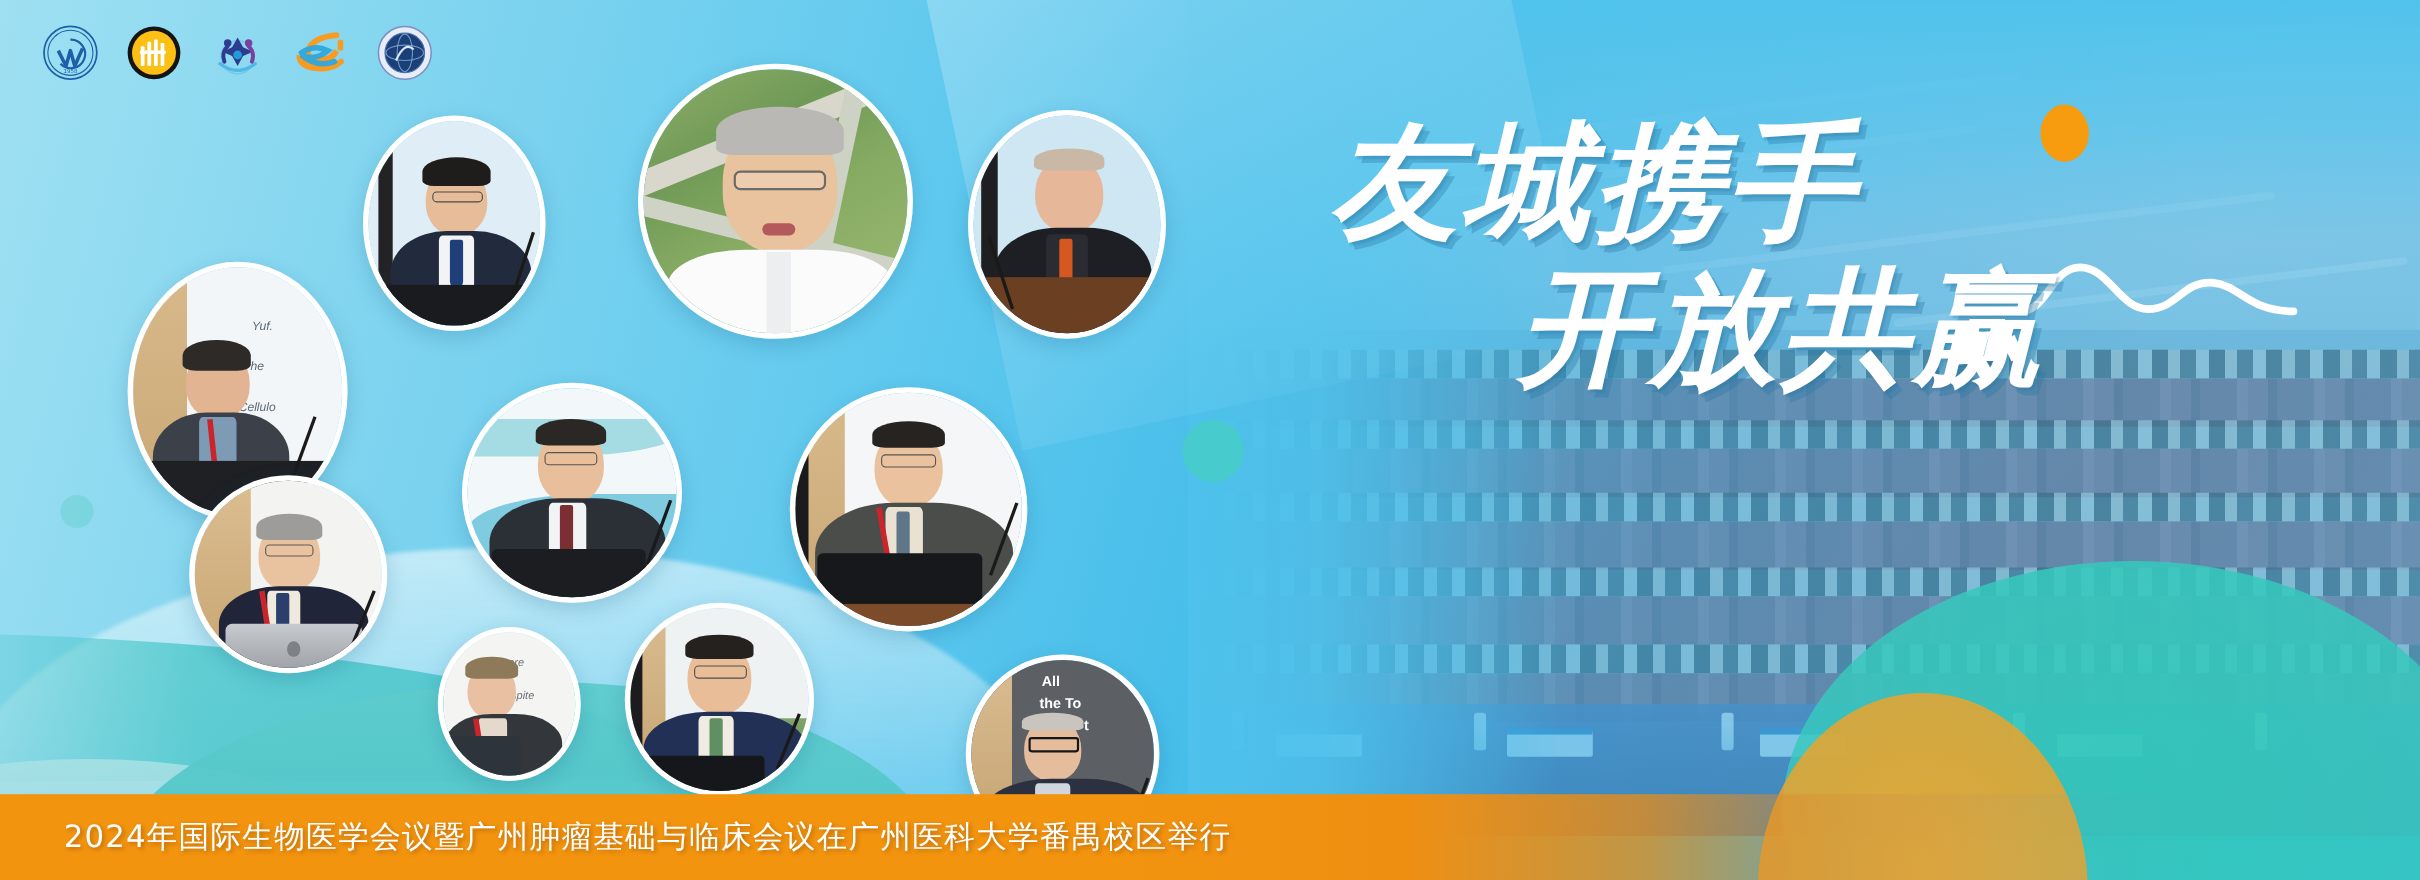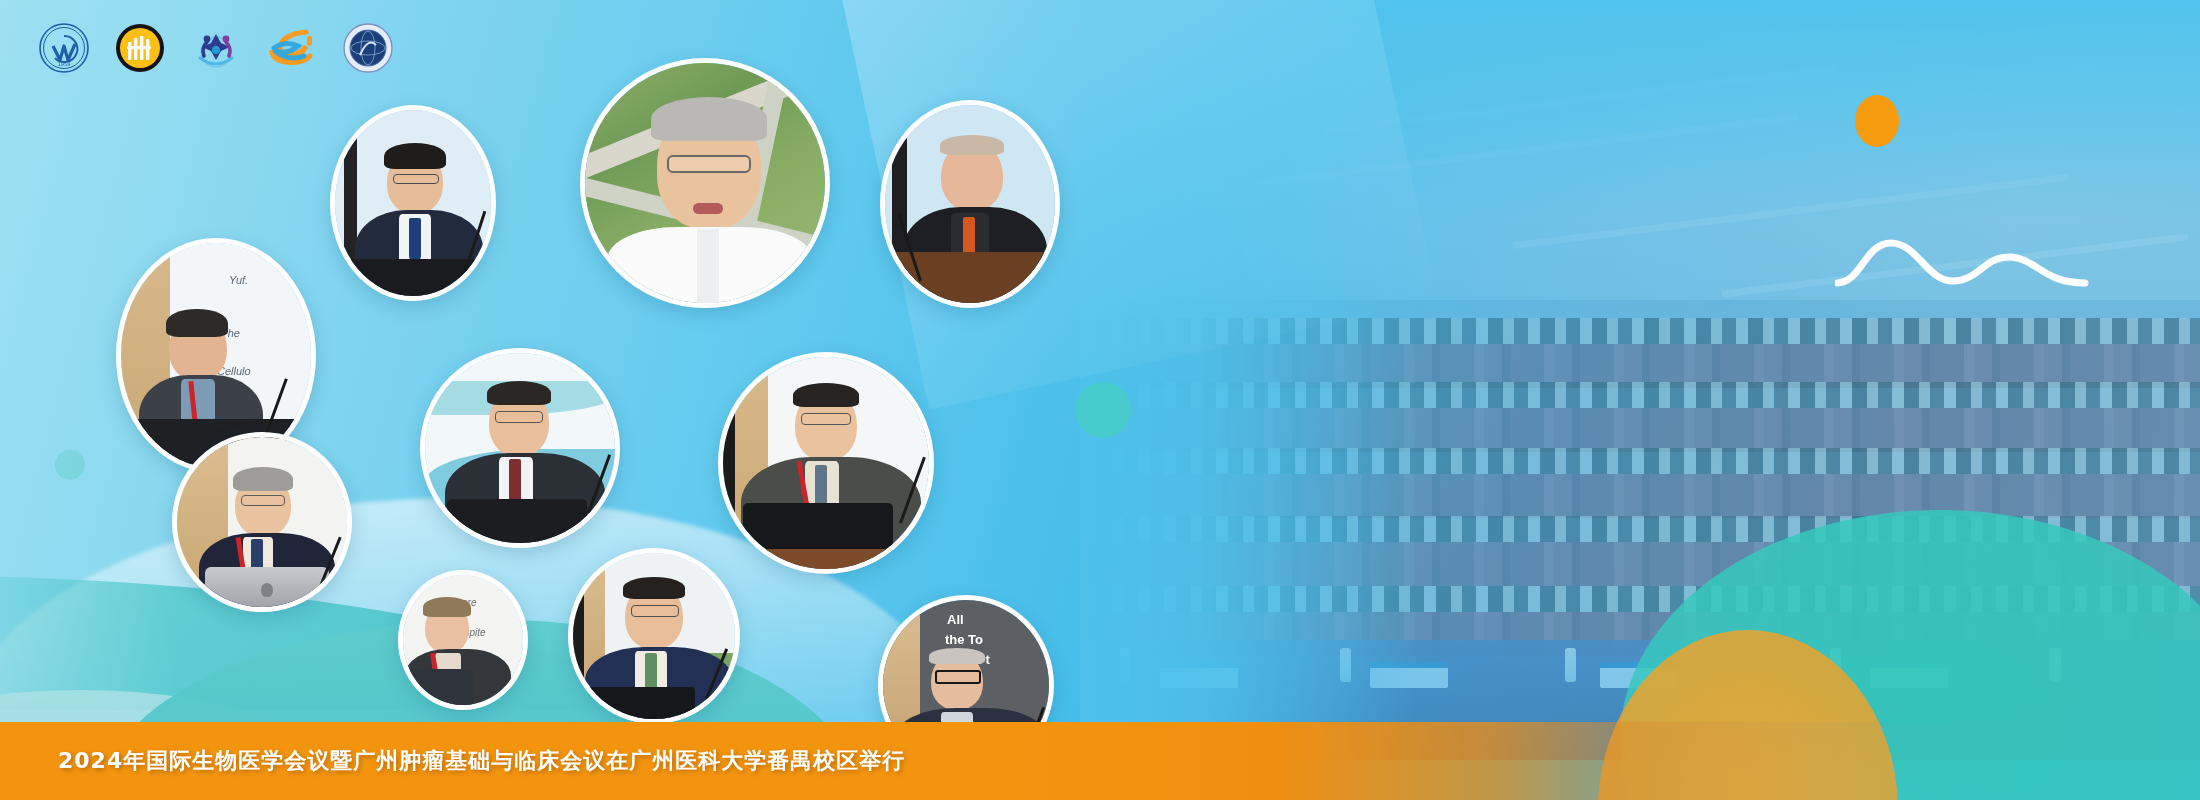--- a/index.html
+++ b/index.html
@@ -179,21 +179,21 @@
   
   .caption-bar{
     position:absolute; left:0; bottom:0; width:2200px; height:78px;
     background:linear-gradient(90deg,
       #f3940f 0%, #f3940f 46%, #ef8f12 58%,
       rgba(236,140,20,.75) 68%, rgba(210,140,60,.35) 76%,
       rgba(120,150,180,.08) 84%, rgba(60,160,200,0) 92%);
     display:flex; align-items:center;
   }
   .caption-text{
-    margin-left:58px; color:#ffffff; font-weight:700; font-size:22px;
+    margin-left:58px; color:#ffffff; font-weight:400; font-size:28px;
     letter-spacing:1px; white-space:nowrap;
     font-family:"DejaVu Sans","Liberation Sans",sans-serif;
     text-shadow:2px 2px 4px rgba(120,60,0,.45);
   }
 </style>
 </head>
 <body>
 
 <div id="banner">
 
@@ -244,20 +244,24 @@
   <div class="wave-teal-3"></div>
   <div class="wave-teal-2"></div>
   <div class="dot-orange"></div>
   <div class="dot-teal-sm"></div>
   <div class="dot-teal-md"></div>
 
   <svg class="squiggle" viewBox="0 0 260 70">
     <path d="M2 58 C 26 58, 30 18, 56 18 S 92 56, 118 56 S 150 30, 176 32 S 208 58, 250 58" fill="none" stroke="#ffffff" stroke-width="7" stroke-linecap="round"></path>
   </svg>
 
+  <div class="headline">
+    <div class="hl-line hl-1">友城携手</div>
+    <div class="hl-line hl-2">开放共赢</div>
+  </div>
 
   <div class="logos">
 
     <div class="logo">
       <svg width="52" height="52" viewBox="0 0 52 52">
         <circle cx="26" cy="26" r="24" fill="none" stroke="#1d5fa8" stroke-width="1.6"></circle>
         <circle cx="26" cy="26" r="20.5" fill="none" stroke="#1d5fa8" stroke-width="1"></circle>
         <path d="M15 24 L22 38 L26 24 L30 38 L37 22" fill="none" stroke="#1d5fa8" stroke-width="3.2" stroke-linejoin="round"></path>
         <path d="M26 14 a13 13 0 1 1 -9 22" fill="none" stroke="#1d5fa8" stroke-width="2"></path>
         <text x="26" y="44" font-size="5" fill="#1d5fa8" text-anchor="middle" font-family="DejaVu Sans, sans-serif">1958</text>
@@ -309,21 +313,21 @@
         <path d="M18 33 q8 -18 16 -10" fill="none" stroke="#d9e6f6" stroke-width="2"></path>
       </svg>
     </div>
 
   </div>
 
   <div class="portrait" style="left:116px; top:238px; width:200px; height:235px;">
     <div class="p-inner">
       <div class="p-slide"></div>
       <div class="p-wood"></div>
-      <div class="p-txt" style="left:108px; top:31px;">Yuf.</div>
+      <div class="p-txt" style="left:108px; top:48px;">Yuf.</div>
       <div class="p-txt" style="left:100px; top:84px;">The</div>
       <div class="p-txt" style="left:96px;  top:122px;">Cellulo</div>
       <div class="p-head" style="left:48px; top:72px; width:58px; height:66px; background:#e3b491;"></div>
       <div style="position:absolute;left:45px;top:66px;width:62px;height:28px;background:#2d2a28;border-radius:50% 50% 20% 20%;"></div>
       <div class="p-body" style="left:18px; top:132px; width:124px; height:100px; background:#3c4048;"></div>
       <div class="p-shirt" style="left:60px; top:136px; width:34px; height:56px; background:#7d9bb5;"></div>
       <div class="p-lanyard" style="left:70px; top:138px; height:52px; transform:rotate(-6deg);"></div>
       <div class="p-podium" style="height:22%; background:#1e2024;"></div>
       <div class="p-mic" style="left:142px; top:132px; height:64px; transform:rotate(20deg);"></div>
     </div>

